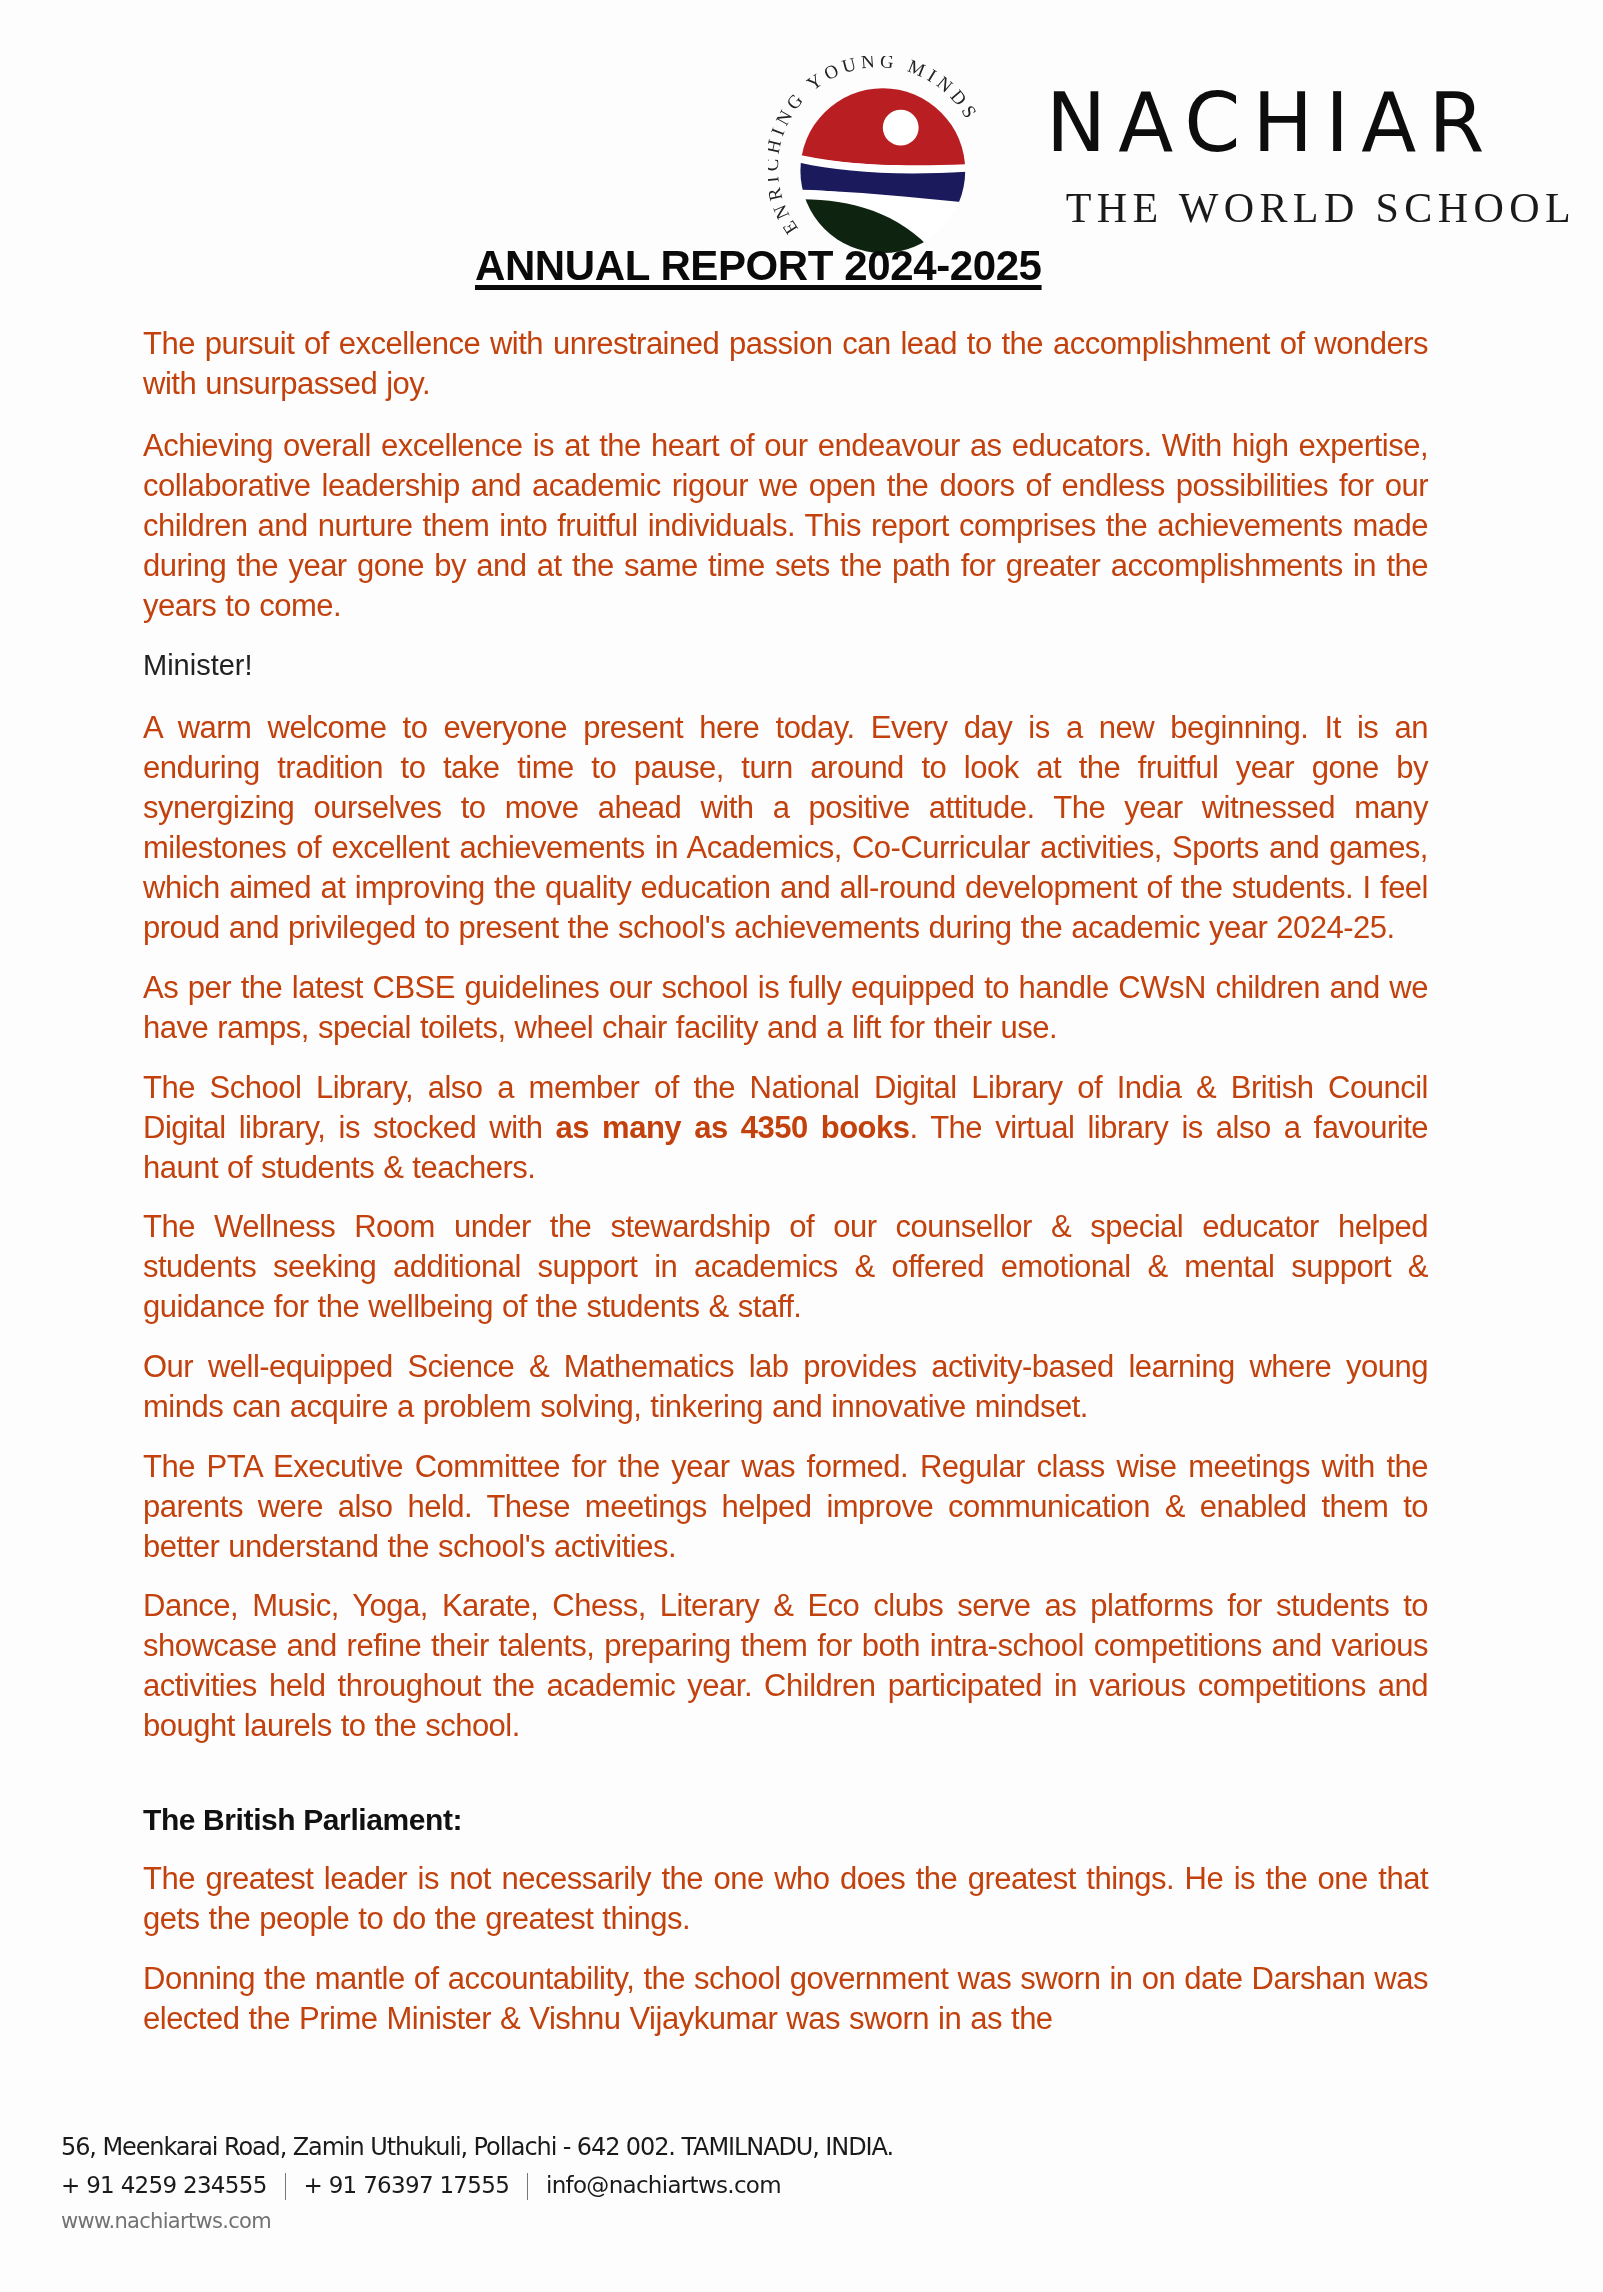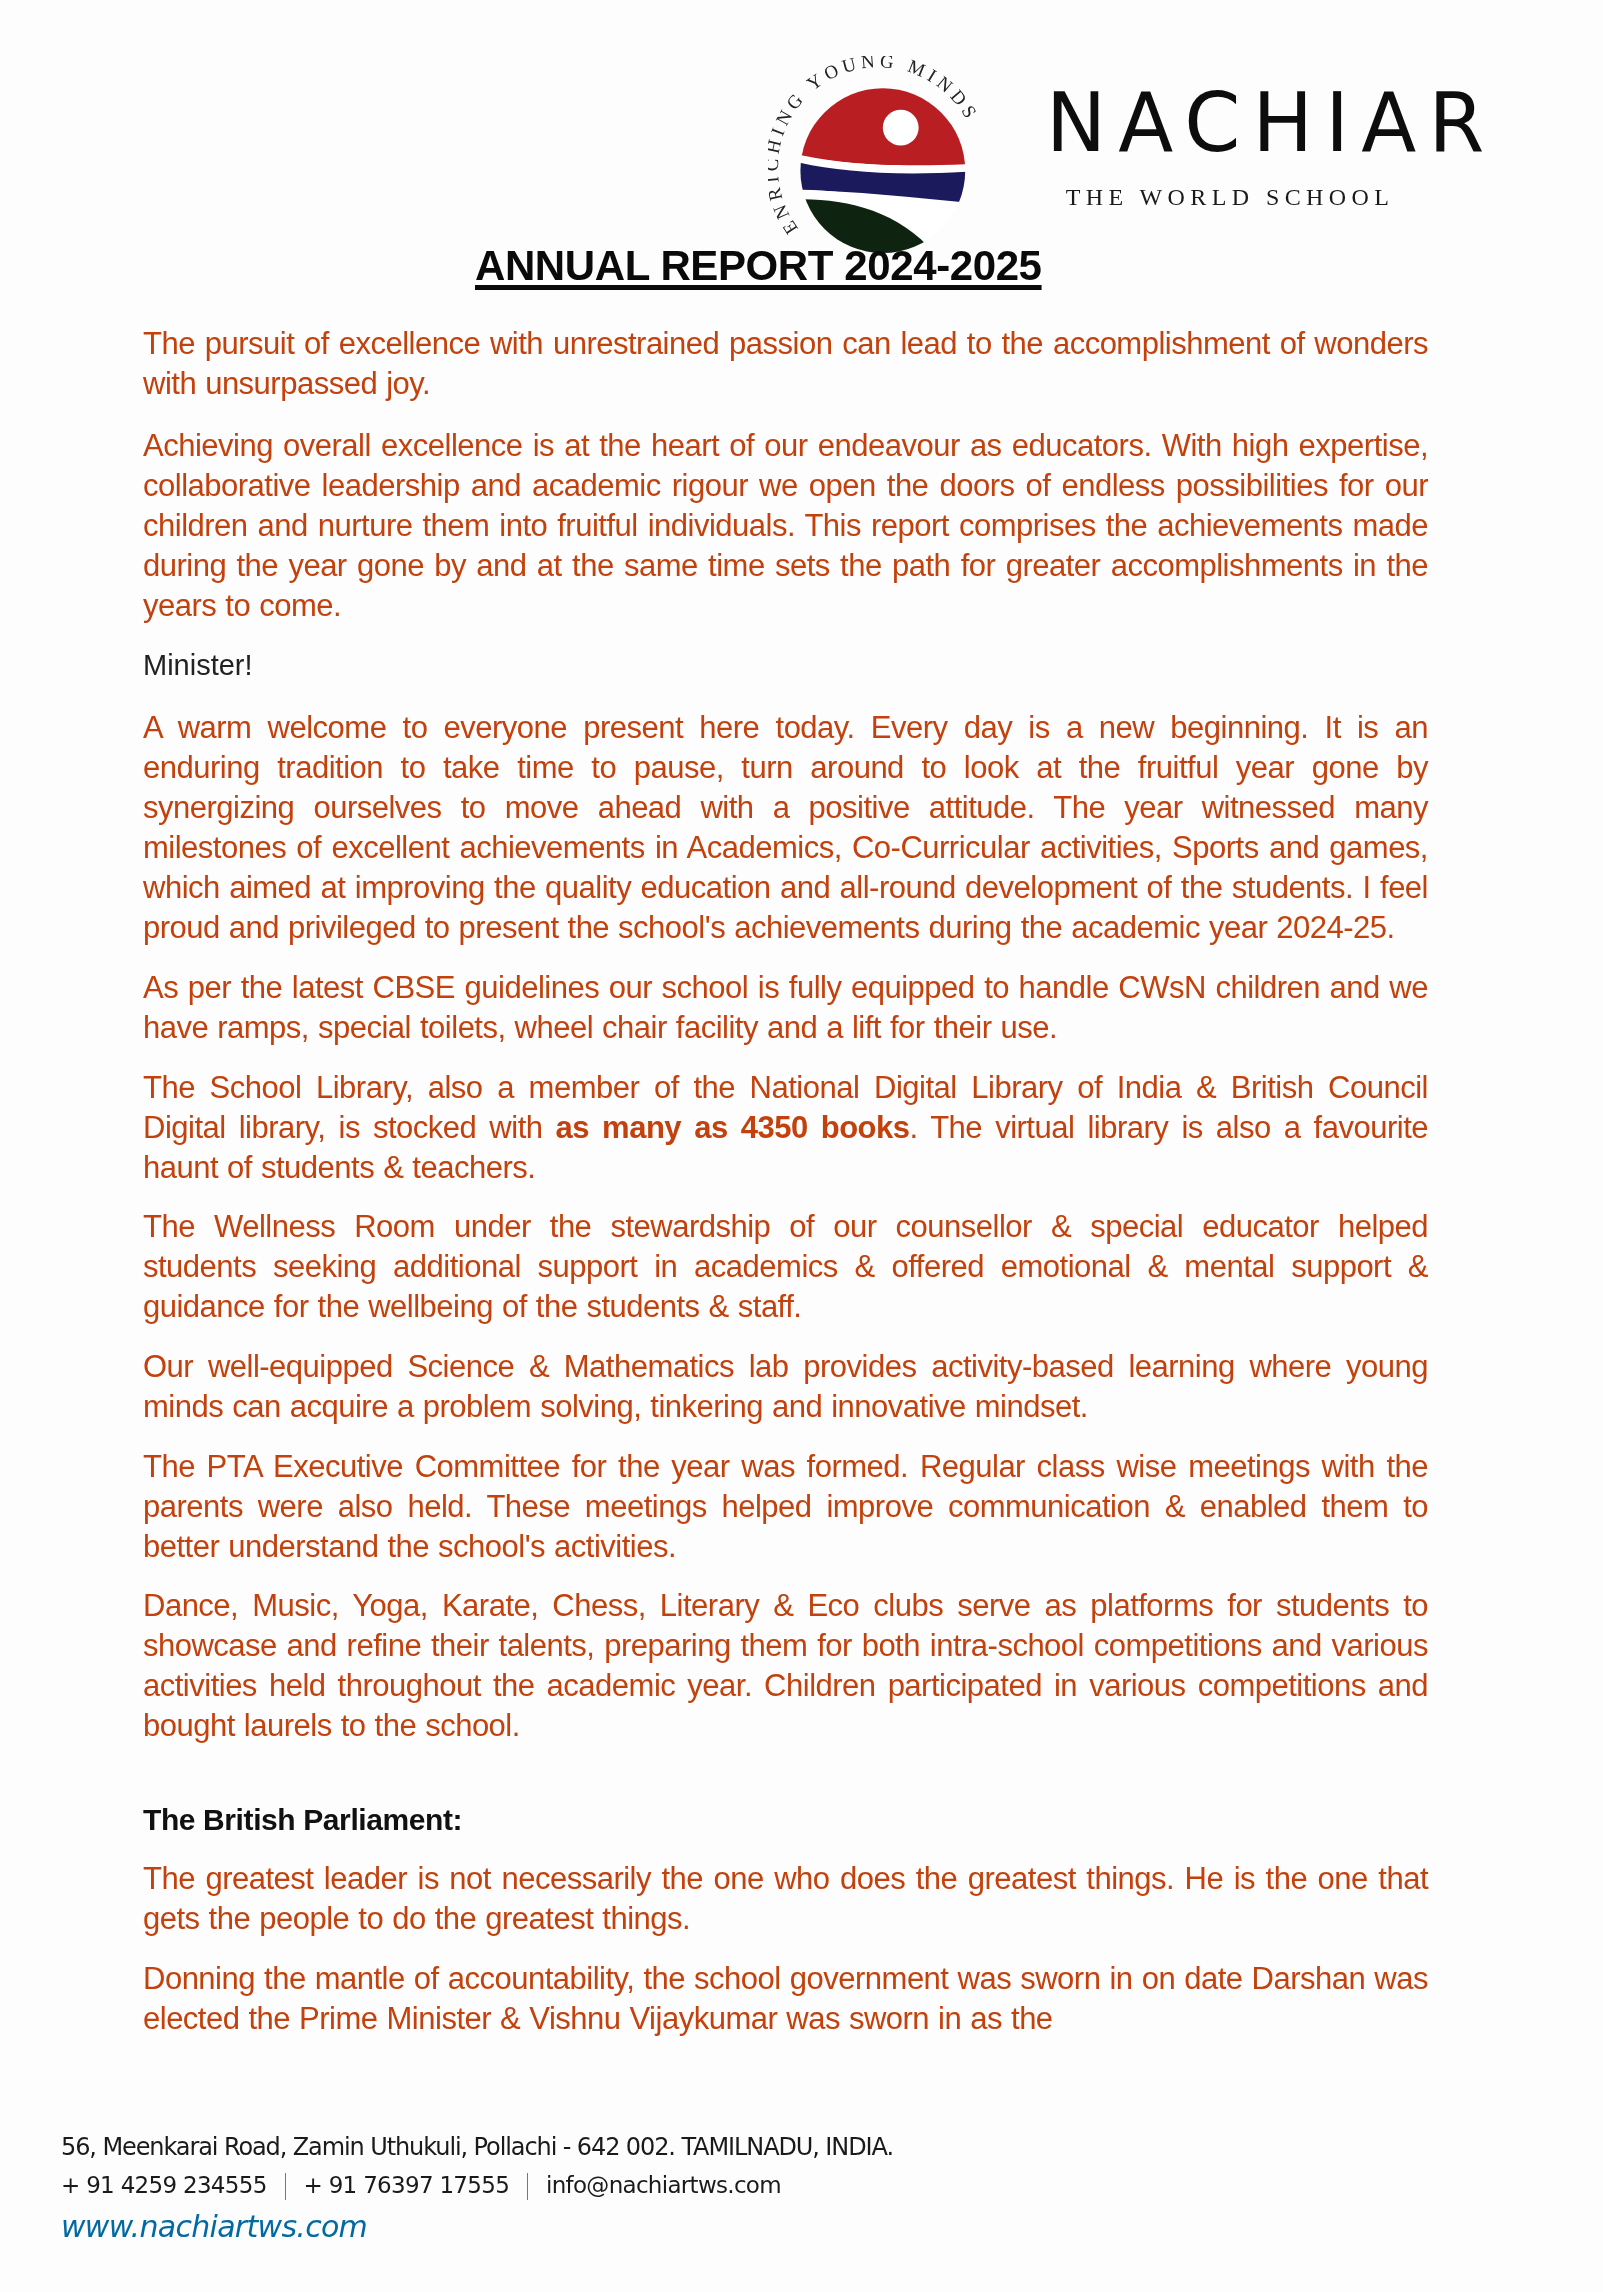--- a/index.html
+++ b/index.html
@@ -5,21 +5,21 @@
     html, body { margin: 0; padding: 0; background: #ffffff; }
     body { width: 1604px; height: 2293px; position: relative; overflow: hidden;
            font-family: "Liberation Sans", sans-serif; color: #111111; }
     .page { position: absolute; left: 0; top: 0; width: 1604px; height: 2293px; background: #fdfdfd; }
 
     
     .logo { position: absolute; left: 768px; top: 56px; width: 235px; height: 206px; }
     .brand { position: absolute; left: 1046px; top: 82px; }
     .brand-name { font-family: "DejaVu Sans", sans-serif; font-size: 82px; letter-spacing: 12.5px;
                   font-weight: 400; color: #0d0d0d; line-height: 1; transform: scaleX(0.98); transform-origin: left; }
-    .brand-sub { font-family: "Liberation Serif", serif; font-size: 24px; letter-spacing: 5.4px;
+    .brand-sub { font-family: "Liberation Serif", serif; font-size: 42px; letter-spacing: 5.4px;
                  color: #1a1a1a; margin-top: 19.7px; margin-left: 19.7px; }
 
     .title { position: absolute; left: 475px; top: 242px; font-size: 42px; font-weight: 700;
              text-decoration: underline; text-decoration-thickness: 4.5px; text-underline-offset: 5.4px;
              letter-spacing: -0.4px; color: #0a0a0a; }
 
     
     .body { position: absolute; left: 143px; top: 324px; width: 1285px; }
     .p { font-size: 31px; line-height: 40px; text-align: justify; margin: 0 0 19.7px 0;
          letter-spacing: -0.5px; word-spacing: 0.9px; color: #c2410c; }
@@ -27,21 +27,21 @@
     .greeting { font-size: 29px; line-height: 40px; margin: 3.6px 0 23px 0; color: #222; }
     .heading { font-size: 30px; font-weight: 700; margin: 57px 0 21.5px 0; letter-spacing: -0.4px; }
     .bold { font-weight: 700; }
 
     
     .footer { position: absolute; left: 61px; top: 2133px; font-family: "DejaVu Sans", sans-serif;
               color: #1a1a1a; }
     .addr { font-size: 24px; letter-spacing: -1.1px; }
     .contacts { font-size: 23px; margin-top: 10.7px; letter-spacing: -0.7px; }
     .sep { display: inline-block; width: 0.9px; height: 27px; background: #777; margin: 0 18px; vertical-align: middle; }
-    .web { font-size: 30px; color: #0369a1; margin-top: 9px; letter-spacing: -0.7px; font-style: italic; }
+    .web { font-size: 21px; color: #737373; margin-top: 9px; letter-spacing: -0.7px; }
   </style>
 </head>
 <body>
 
 <div class="page">
 
   <svg class="logo" viewBox="0 0 262 230">
     <defs>
       <path id="ringPath" d="M 40 200 A 112 112 0 1 1 232 150" fill="none"></path>
       <clipPath id="circClip">

